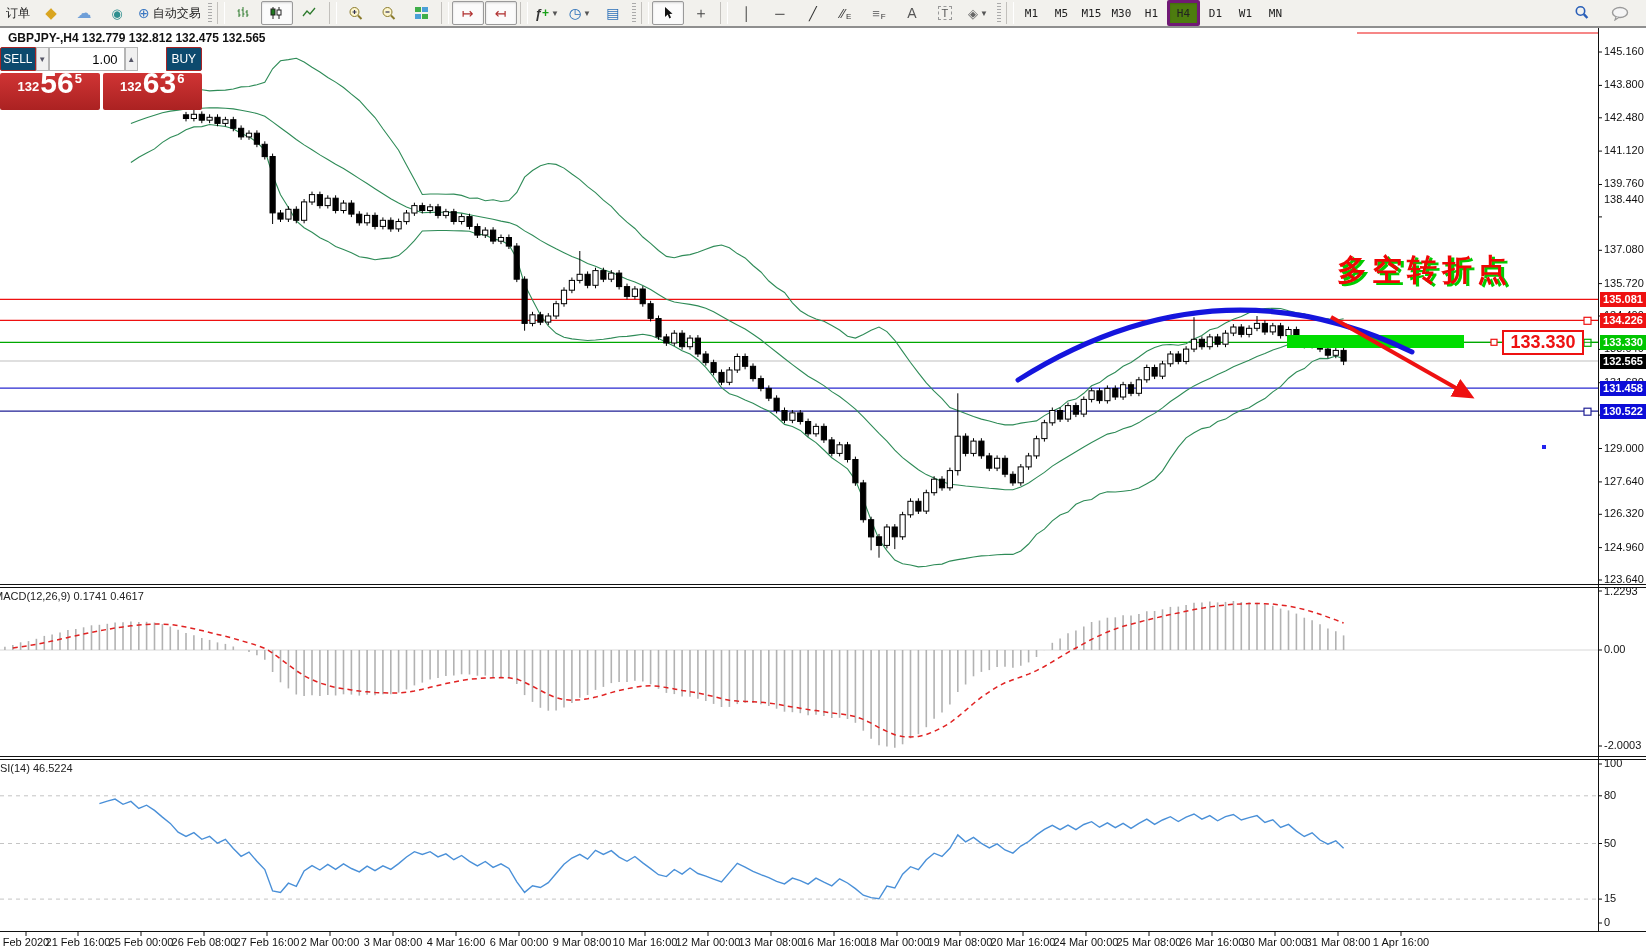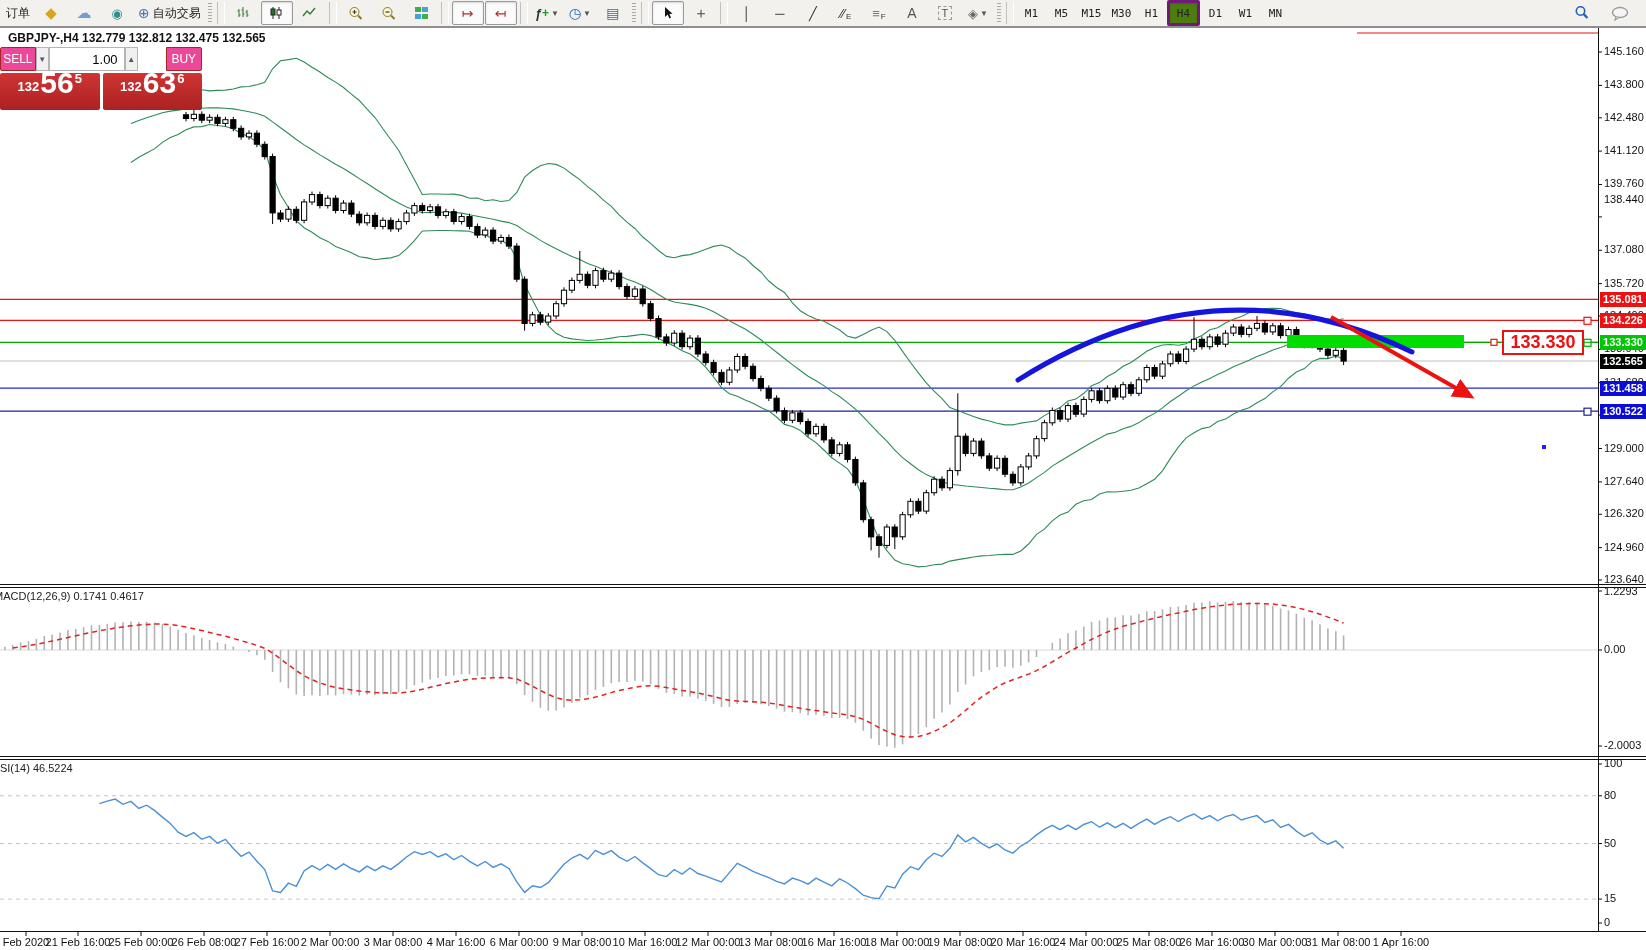--- a/index.html
+++ b/index.html
@@ -24,21 +24,21 @@
   #symbolHeader{position:absolute;left:8px;top:31px;font-size:12px;font-weight:bold;color:#111;z-index:9;white-space:nowrap;}
   #macdLabel{position:absolute;left:-6px;top:590px;font-size:11px;color:#222;z-index:9;white-space:nowrap;}
   #rsiLabel{position:absolute;left:-8px;top:762px;font-size:11px;color:#222;z-index:9;white-space:nowrap;}
   #annotation{position:absolute;left:1337px;top:250px;font-size:30px;font-weight:bold;color:#f00505;
     text-shadow:3px 2px 0 #00cc00;letter-spacing:5px;z-index:12;white-space:nowrap;}
   #priceTag{position:absolute;left:1502px;top:330px;width:78px;height:21px;border:2px solid #ee1111;background:#fff;
     color:#ee1111;font-size:18px;font-weight:bold;display:flex;align-items:center;justify-content:center;z-index:12;}
   
   #tradePanel{position:absolute;left:0;top:47px;width:202px;z-index:15;font-family:"Liberation Sans",sans-serif;}
   .tp-row1{display:flex;height:24px;}
-  .btn-red{background:#ec4899;color:#fff;display:flex;align-items:center;justify-content:center;
+  .btn-red{background:#0c4a6e;color:#fff;display:flex;align-items:center;justify-content:center;
     font-size:12px;border:1px solid #a82424;box-sizing:border-box;}
   #sellBtn{width:45px;border-radius:2px 0 0 2px;}
   #buyBtn{width:46px;border-radius:0 2px 2px 0;margin-left:28px;}
   .step{width:16px;background:#f0f0f0;border:1px solid #b5b5b5;color:#556;font-size:8px;
     display:flex;align-items:center;justify-content:center;box-sizing:border-box;}
   #volBox{width:76px;background:#fff;border:1px solid #b5b5b5;box-sizing:border-box;font-size:13px;
     text-align:right;padding:0 6px;font-family:"Liberation Sans",sans-serif;}
   .tp-row2{display:flex;gap:3px;margin-top:2px;height:37px;}
   .pbox{flex:1;background:linear-gradient(#d03434,#ab2222);color:#fff;display:flex;align-items:flex-end;
     justify-content:center;padding-bottom:12px;border-radius:2px;}
@@ -798,20 +798,21 @@
       <div class="pbox">
         <span class="small">132</span>
         <span class="big">63</span>
         <span class="sup">6</span>
       </div>
     </div>
   </div>
 
   <div id="macdLabel">MACD(12,26,9) 0.1741 0.4617</div>
   <div id="rsiLabel">RSI(14) 46.5224</div>
+  <div id="annotation">多空转折点</div>
   <div id="priceTag" style="top: 330.261px;">133.330</div>
 
   <div id="axisLayer">
       <div class="gridlab" style="top: 45px;">145.160</div>
       <div class="gridlab" style="top: 78.369px;">143.800</div>
       <div class="gridlab" style="top: 110.756px;">142.480</div>
       <div class="gridlab" style="top: 144.125px;">141.120</div>
       <div class="gridlab" style="top: 177.494px;">139.760</div>
       <div class="gridlab" style="top: 193px; text-align: right;">138.440</div>
       <div class="gridlab" style="top: 243.251px;">137.080</div>

